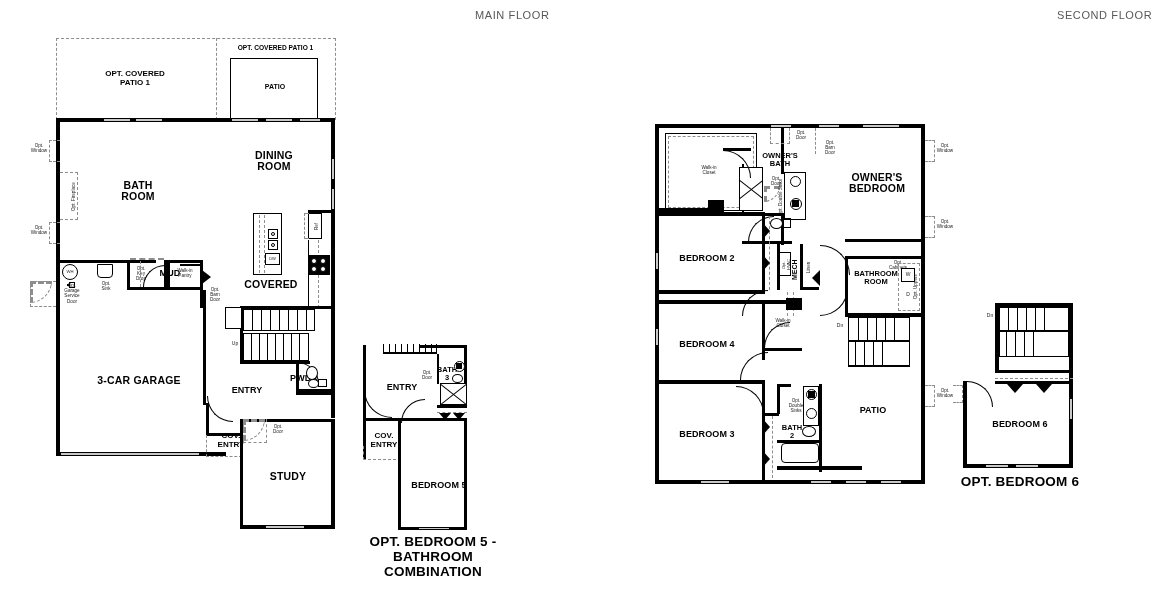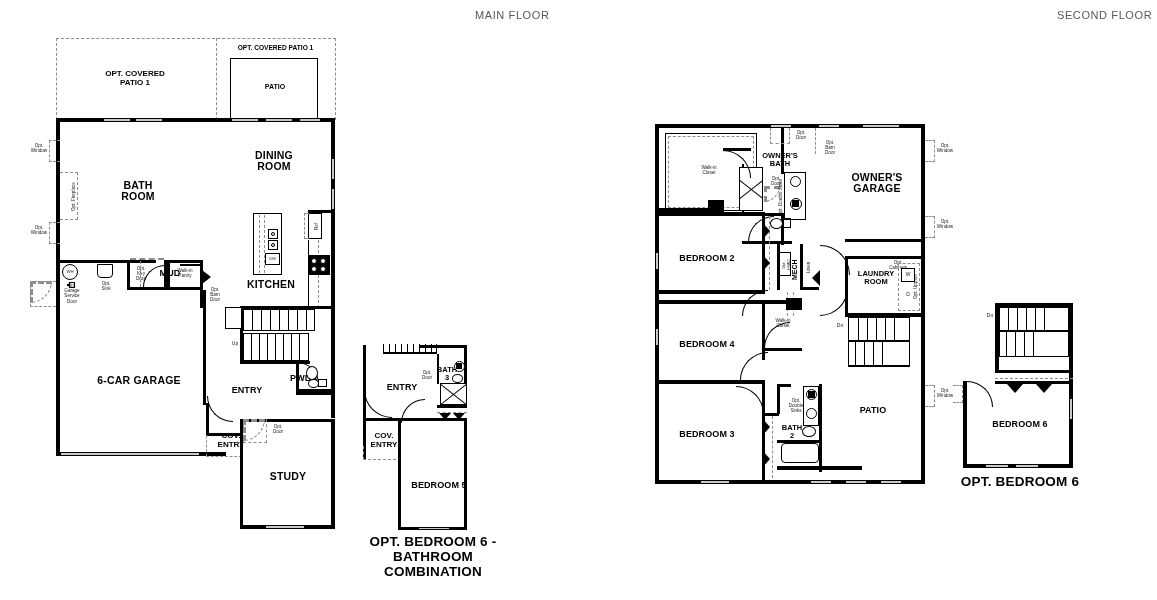--- a/index.html
+++ b/index.html
@@ -106,23 +106,23 @@
     <div class="dashbox" style="left:49px;top:222px;width:11px;height:22px;border-right:none;"></div>
     <div class="tiny" style="left:26px;top:225px;width:26px;">Opt.
 Window</div>
     <div class="dashbox" style="left:60px;top:172px;width:18px;height:48px;border-left:none;"></div>
     <div class="tiny vert" style="left:71px;top:172px;width:8px;height:50px;">Opt. Fireplace</div>
 
     <div class="rlabel r-lg" style="left:98px;top:180px;width:80px;">BATH
 ROOM</div>
     <div class="rlabel r-lg" style="left:235px;top:150px;width:78px;">DINING
 ROOM</div>
-    <div class="rlabel r-lg" style="left:234px;top:279px;width:74px;">KITCHEN</div>
+    <div class="rlabel r-lg" style="left:234px;top:279px;width:74px;">COVERED</div>
     <div class="rlabel r-md" style="left:150px;top:269px;width:40px;">MUD</div>
-    <div class="rlabel r-lg" style="left:80px;top:375px;width:118px;">6-CAR GARAGE</div>
+    <div class="rlabel r-lg" style="left:80px;top:375px;width:118px;">3-CAR GARAGE</div>
     <div class="rlabel r-md" style="left:218px;top:386px;width:58px;">ENTRY</div>
     <div class="rlabel r-md" style="left:283px;top:374px;width:42px;">PWDR</div>
     <div class="rlabel r-sm" style="left:207px;top:432px;width:48px;">COV.
 ENTRY</div>
     <div class="rlabel r-lg" style="left:258px;top:471px;width:60px;">STUDY</div>
 
     <div class="hollow" style="left:253px;top:213px;width:29px;height:62px;"></div>
     <div class="dash" style="left:259px;top:215px;height:58px;border-left-width:1px;"></div>
     <div class="dash" style="left:264px;top:215px;height:58px;border-left-width:1px;"></div>
     <div class="solidbox" style="left:268px;top:229px;width:10px;height:10px;"></div>
@@ -272,21 +272,21 @@
     <div class="wall" style="left:398px;top:418px;width:68px;height:3px;"></div>
     <div class="wall" style="left:464px;top:418px;width:3px;height:112px;"></div>
     <div class="wall" style="left:398px;top:527px;width:68px;height:3px;"></div>
     <div class="wing" style="left:418px;top:527px;width:32px;height:3px;"></div>
     <div class="arc arc-tl" style="left:401px;top:399px;width:24px;height:24px;"></div>
     <div class="wall" style="left:437px;top:405px;width:30px;height:3px;"></div>
     <div class="dash" style="left:437px;top:412px;width:30px;border-top-width:1px;"></div>
     <div class="chev" style="left:439px;top:413px;border-width:7px 6px 0 6px;border-color:#000 transparent transparent transparent;"></div>
     <div class="chev" style="left:453px;top:413px;border-width:7px 6px 0 6px;border-color:#000 transparent transparent transparent;"></div>
 
-    <div class="opt-title" style="left:353px;top:534px;width:160px;">OPT. BEDROOM 6 -
+    <div class="opt-title" style="left:353px;top:534px;width:160px;">OPT. BEDROOM 5 -
 BATHROOM
 COMBINATION</div>
   </div>
 
   <div>
 
     <div class="wall" style="left:655px;top:124px;width:270px;height:4px;"></div>
     <div class="wall" style="left:655px;top:124px;width:4px;height:360px;"></div>
     <div class="wall" style="left:921px;top:124px;width:4px;height:360px;"></div>
     <div class="wall" style="left:655px;top:480px;width:270px;height:4px;"></div>
@@ -345,21 +345,21 @@
     <div class="dash" style="left:815px;top:128px;height:26px;border-left-width:1px;"></div>
 
     <div class="wall" style="left:781px;top:215px;width:3px;height:30px;"></div>
     <div class="wall" style="left:742px;top:213px;width:42px;height:3px;"></div>
     <div class="oval" style="left:770px;top:218px;width:13px;height:11px;"></div>
     <div class="solidbox" style="left:782px;top:218px;width:9px;height:10px;"></div>
     <div class="arc arc-tl" style="left:748px;top:216px;width:26px;height:26px;"></div>
     <div class="wall" style="left:742px;top:241px;width:50px;height:3px;"></div>
 
     <div class="rlabel r-lg" style="left:838px;top:172px;width:78px;">OWNER'S
-GARAGE</div>
+BEDROOM</div>
     <div class="wall" style="left:845px;top:239px;width:80px;height:3px;"></div>
 
     <div class="wall" style="left:659px;top:212px;width:106px;height:4px;"></div>
     <div class="rlabel r-md" style="left:662px;top:254px;width:90px;">BEDROOM 2</div>
     <div class="wall" style="left:762px;top:212px;width:3px;height:78px;"></div>
     <div class="dash" style="left:769px;top:216px;height:74px;border-left-width:1px;"></div>
     <div class="chev" style="left:762px;top:222px;border-width:9px 0 9px 8px;border-color:transparent transparent transparent #000;"></div>
     <div class="chev" style="left:762px;top:254px;border-width:9px 0 9px 8px;border-color:transparent transparent transparent #000;"></div>
     <div class="wall" style="left:659px;top:290px;width:106px;height:4px;"></div>
     <div class="arc arc-tl" style="left:742px;top:290px;width:26px;height:26px;"></div>
@@ -372,21 +372,21 @@
 HVAC</div>
     <div class="tiny vert" style="left:806px;top:254px;width:9px;height:26px;">Linen</div>
     <div class="wall" style="left:803px;top:287px;width:16px;height:3px;"></div>
     <div class="chev" style="left:812px;top:270px;border-width:8px 8px 8px 0;border-color:transparent #000 transparent transparent;"></div>
     <div class="dash" style="left:787px;top:292px;height:24px;border-left-width:1px;"></div>
     <div class="dash" style="left:793px;top:292px;height:24px;border-left-width:1px;"></div>
 
     <div class="wall" style="left:845px;top:256px;width:80px;height:3px;"></div>
     <div class="wall" style="left:845px;top:256px;width:3px;height:60px;"></div>
     <div class="wall" style="left:845px;top:313px;width:80px;height:4px;"></div>
-    <div class="rlabel r-sm" style="left:845px;top:270px;width:62px;font-size:7.5px;">LAUNDRY
+    <div class="rlabel r-sm" style="left:845px;top:270px;width:62px;font-size:7.5px;">BATHROOM
 ROOM</div>
     <div class="tiny" style="left:884px;top:260px;width:28px;">Opt.
 Cabinets</div>
     <div class="dashbox" style="left:898px;top:263px;width:22px;height:48px;"></div>
     <div class="solidbox" style="left:901px;top:268px;width:14px;height:14px;"></div>
     <div class="tiny" style="left:901px;top:272px;width:14px;font-size:5px;">W</div>
     <div class="tiny" style="left:901px;top:292px;width:14px;font-size:5px;">D</div>
     <div class="tiny vert" style="left:913px;top:264px;width:9px;height:46px;">Opt. Uppers</div>
     <div class="arc arc-tr" style="left:820px;top:245px;width:30px;height:30px;"></div>
     <div class="arc arc-br" style="left:820px;top:288px;width:28px;height:28px;"></div>

